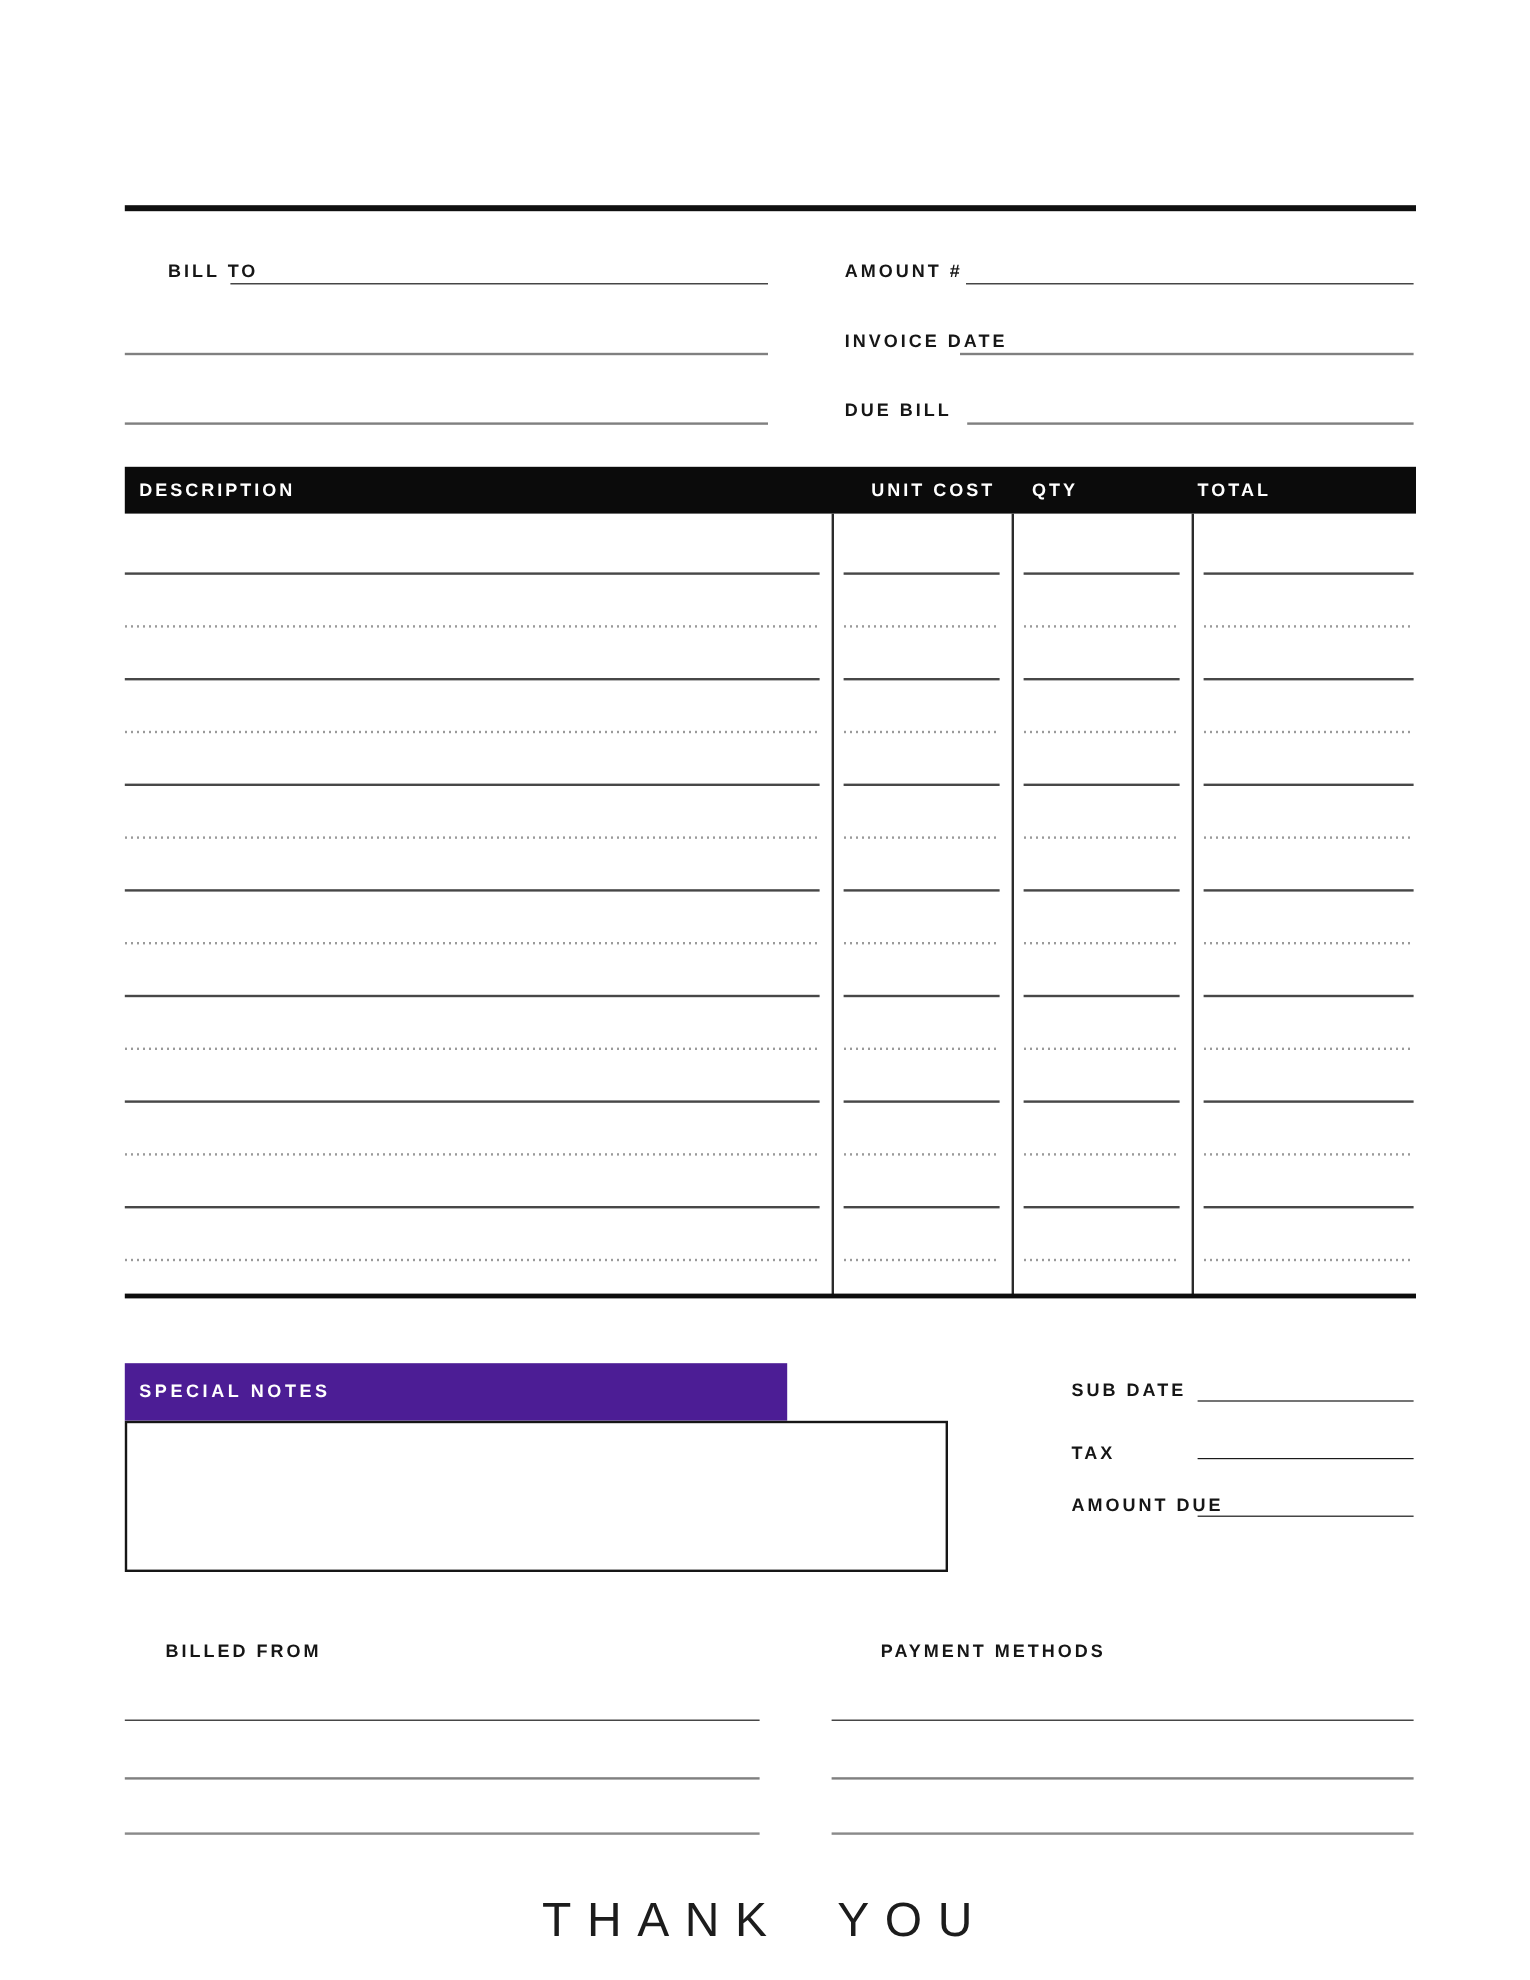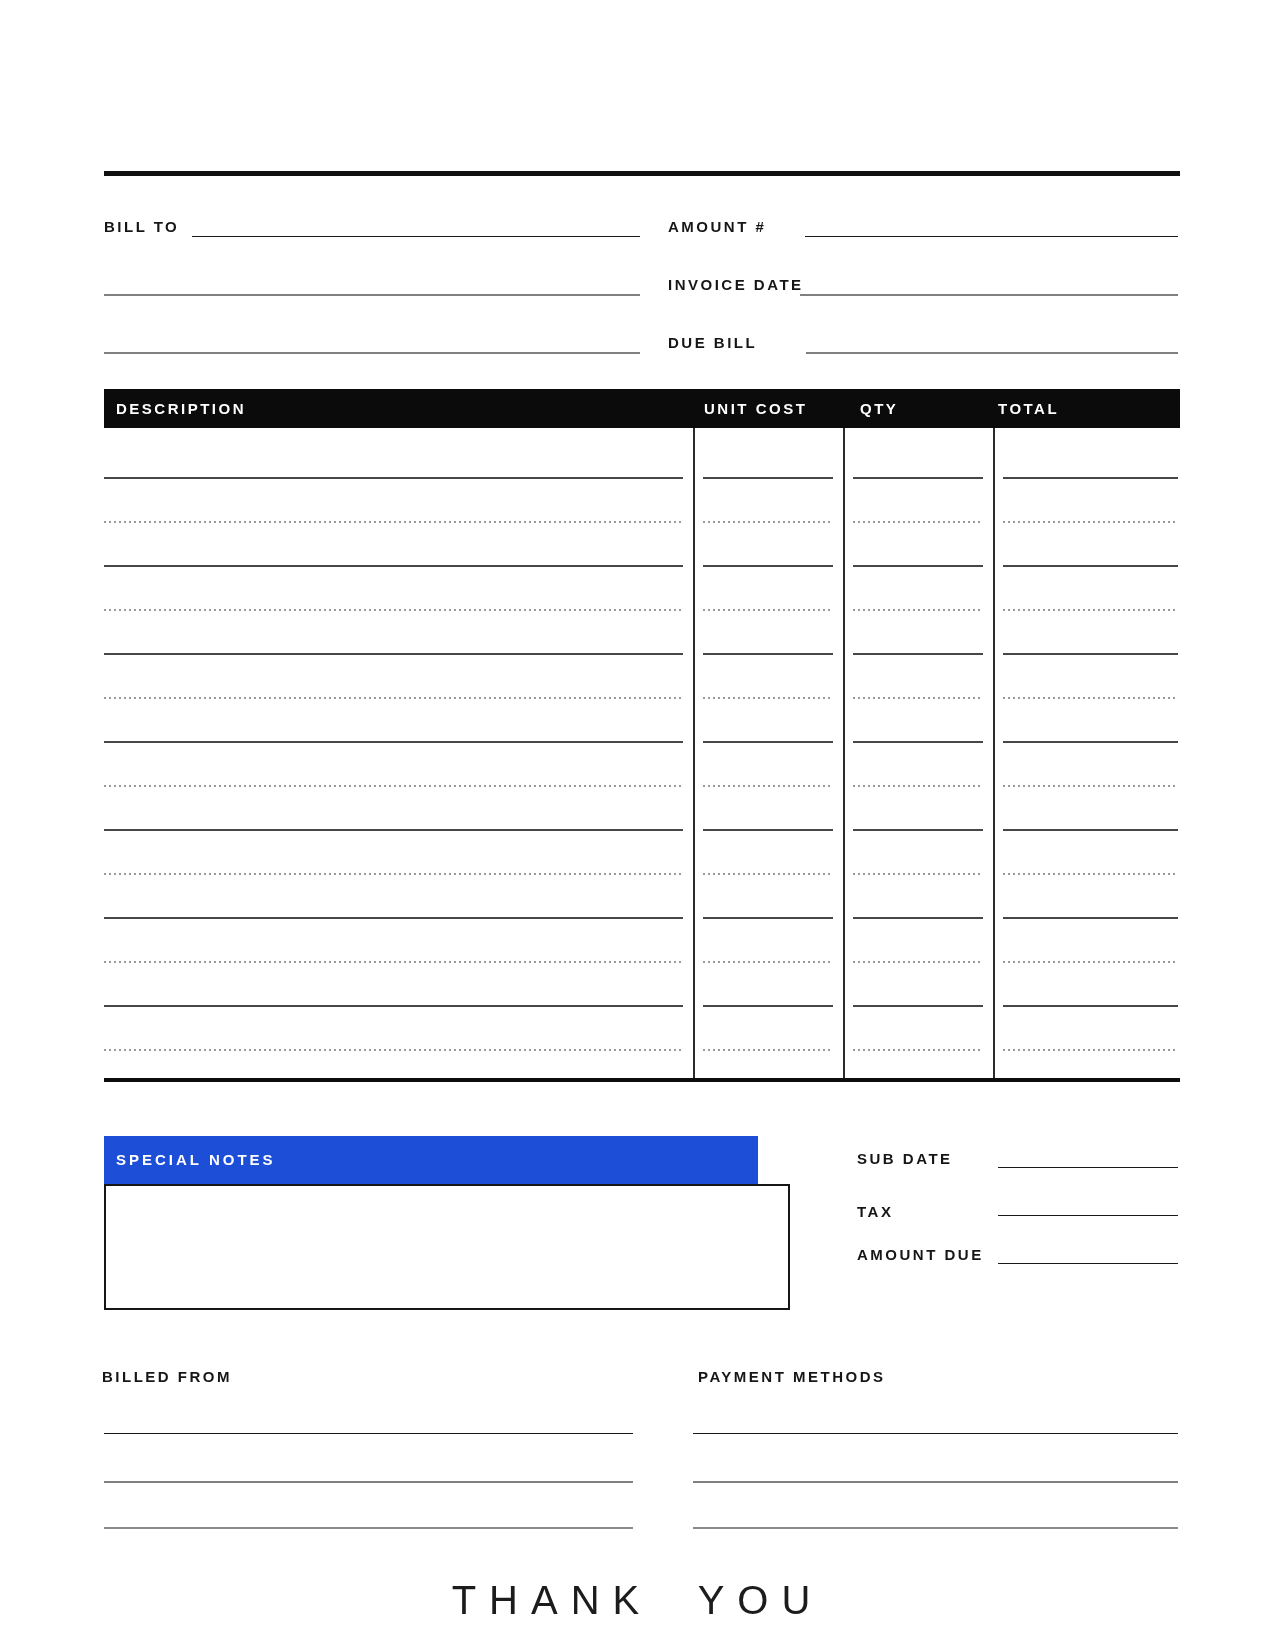--- a/index.html
+++ b/index.html
@@ -33,20 +33,21 @@
     background:#101010;
   }
   
   .lbl{
     position:absolute;
     font-size:15px;
     font-weight:bold;
     letter-spacing:2.5px;
     color:#161616;
     white-space:nowrap;
+    margin-left:36px;
   }
   .line{
     position:absolute;
     height:0;
   }
   .line.black{border-bottom:1.6px solid #1a1a1a;}
   .line.gray{border-bottom:2px solid #808080;}
   .line.gray2{border-bottom:2.4px solid #8a8a8a;}
   
   .thead{
@@ -85,23 +86,23 @@
     top:1078px;
     width:1076px;
     height:4px;
     background:#0d0d0d;
   }
   
   .notes-bar{
     position:absolute;
     left:104px;
     top:1136px;
-    width:654px;
+    width:552px;
     height:48px;
-    background:#1d4ed8;
+    background:#4c1d95;
     text-decoration:underline;
   }
   .notes-bar .lbl-in{
     position:absolute;
     left:12px;
     top:15px;
     color:#ffffff;
     font-size:15px;
     font-weight:bold;
     letter-spacing:3px;
@@ -146,21 +147,21 @@
   <div class="line black" style="left:805px;top:236px;width:373px;"></div>
 
   <div class="lbl" style="left:668px;top:276px;">INVOICE DATE</div>
   <div class="line gray" style="left:800px;top:294px;width:378px;"></div>
 
   <div class="lbl" style="left:668px;top:334px;">DUE BILL</div>
   <div class="line gray" style="left:806px;top:352px;width:372px;"></div>
 
   <div class="thead">
     <div class="col" style="left:12px;">DESCRIPTION</div>
-    <div class="col" style="left:600px;">UNIT COST</div>
+    <div class="col" style="left:622px;">UNIT COST</div>
     <div class="col" style="left:756px;">QTY</div>
     <div class="col" style="left:894px;">TOTAL</div>
   </div>
 
   <div class="vsep" style="left:693px;"></div>
   <div class="vsep" style="left:843px;"></div>
   <div class="vsep" style="left:993px;"></div>
 
   <div>
       <div class="rline solid" style="left: 104px; top: 477px; width: 579px;"></div>

